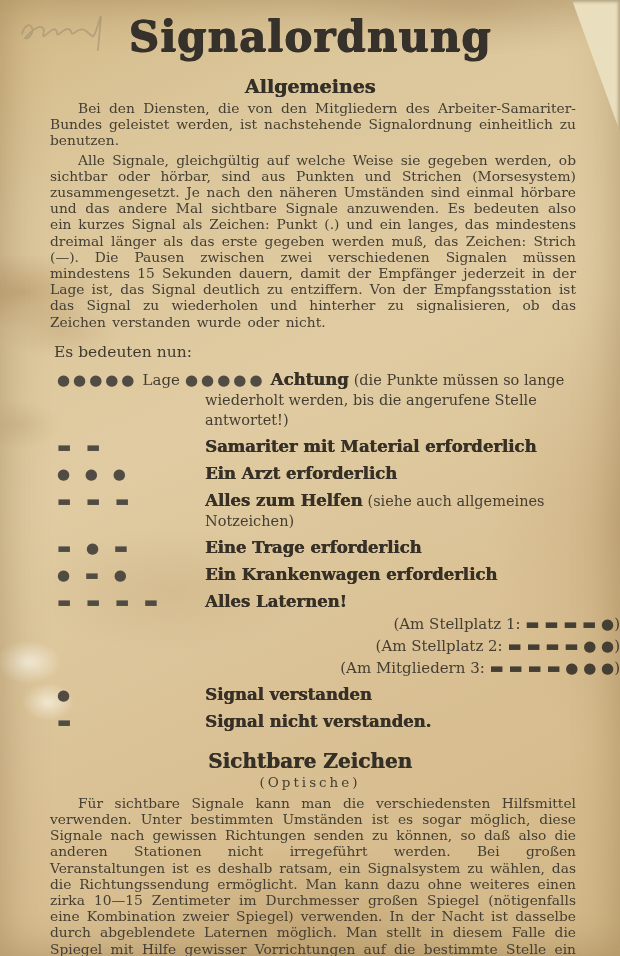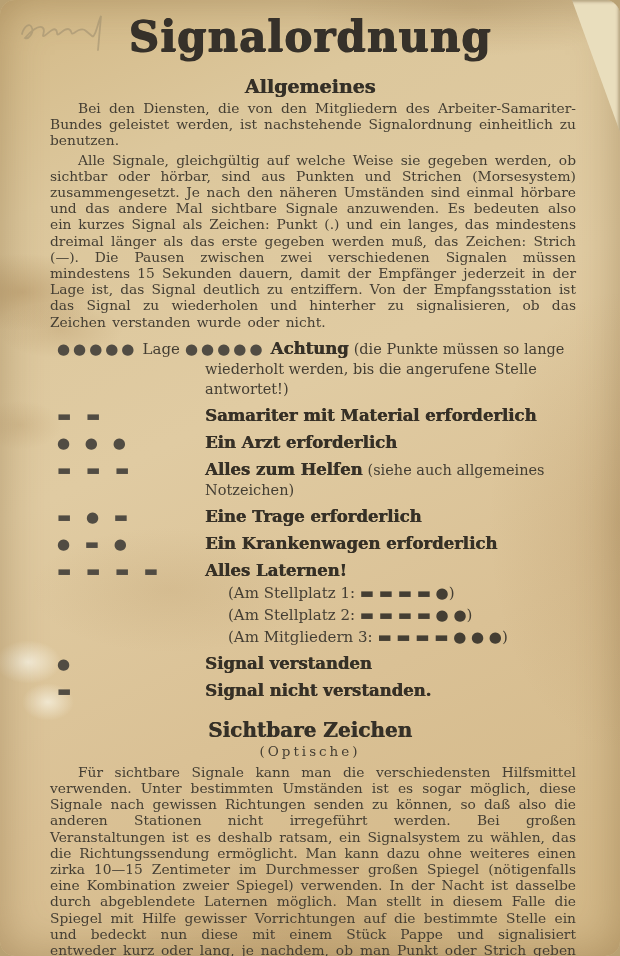--- a/index.html
+++ b/index.html
@@ -16,21 +16,20 @@
       radial-gradient(ellipse 90px 40px at 60px 330px, rgba(146,105,52,0.18), transparent 70%),
       radial-gradient(ellipse 46px 30px at 28px 662px, rgba(248,243,226,0.85), transparent 72%),
       radial-gradient(ellipse 36px 26px at 48px 702px, rgba(248,243,226,0.75), transparent 72%),
       radial-gradient(ellipse 60px 35px at 20px 425px, rgba(146,105,52,0.14), transparent 70%),
       radial-gradient(ellipse 260px 110px at 300px 925px, rgba(150,110,58,0.20), transparent 72%),
       radial-gradient(ellipse 180px 320px at 618px 520px, rgba(150,110,58,0.16), transparent 72%),
       radial-gradient(ellipse 240px 70px at 470px 8px, rgba(146,105,52,0.18), transparent 70%),
       radial-gradient(ellipse 200px 90px at 170px 590px, rgba(150,112,60,0.12), transparent 70%),
       linear-gradient(155deg, #d3b987 0%, #dcc79c 18%, #e0cba2 42%, #dac195 68%, #d2b786 100%);
     box-shadow: inset 0 0 46px rgba(110,78,34,0.38);
-    border-radius: 15px;
   }
   
   .corner-tear {
     position:absolute; top:0; right:0; width:48px; height:132px;
     background:#e9debd;
     clip-path:polygon(100% 0, 100% 100%, 0 0);
     box-shadow:-2px 2px 3px rgba(90,60,25,0.35) inset;
   }
   .scribble { position:absolute; left:16px; top:10px; opacity:0.55; }
 
@@ -73,21 +72,21 @@
     margin:9px 42px 0 57px; padding-left:148px; text-indent:-148px;
     line-height:19px;
   }
   .sig-row {
     display:flex; align-items:baseline; margin:7px 42px 0 57px;
     line-height:20px;
   }
   .sig-row .morse { width:148px; flex:none; }
   .sig-row .desc { flex:1; }
   .stellplatz-line {
-    margin:2px 0 0 228px; font-size:15px; line-height:20px; color:#443e33;
+    margin:2px 0 0 228px; font-size:15px; line-height:20px; color:#443e33;text-align:right;
   }
 
   .h2.sicht { margin-top:17px; font-size:20px; }
   .h3-opt {
     text-align:center; font-size:13.5px; letter-spacing:3px;
     margin-top:1px; color:#443e33;
   }
   .body-par.last { margin-top:5px; }
 </style>
 </head>
@@ -101,20 +100,21 @@
 
   <div class="corner-tear"></div>
 
   <div class="title">Signalordnung</div>
 
   <div class="h2 allg">Allgemeines</div>
 
   <p class="body-par">Bei den Diensten, die von den Mitgliedern des Arbeiter-Samariter-Bundes geleistet werden, ist nachstehende Signalordnung einheitlich zu benutzen.</p>
   <p class="body-par">Alle Signale, gleichgültig auf welche Weise sie gegeben werden, ob sichtbar oder hörbar, sind aus Punkten und Strichen (Morsesystem) zusammengesetzt. Je nach den näheren Umständen sind einmal hörbare und das andere Mal sichtbare Signale anzuwenden. Es bedeuten also ein kurzes Signal als Zeichen: Punkt (.) und ein langes, das mindestens dreimal länger als das erste gegeben werden muß, das Zeichen: Strich (—). Die Pausen zwischen zwei verschiedenen Signalen müssen mindestens 15 Sekunden dauern, damit der Empfänger jederzeit in der Lage ist, das Signal deutlich zu entziffern. Von der Empfangsstation ist das Signal zu wiederholen und hinterher zu signalisieren, ob das Zeichen verstanden wurde oder nicht.</p>
 
+  <div class="intro">Es bedeuten nun:</div>
 
   <div class="achtung-row">
     <span class="morse dots">●●●●●</span>
     <span class="pause-word">Lage</span>
     <span class="morse dots">●●●●●</span>
     <span class="siglabel">Achtung</span>
     <span class="signote">(die Punkte müssen so lange wiederholt werden, bis die angerufene Stelle antwortet!)</span>
   </div>
 
   <div class="sig-row">

